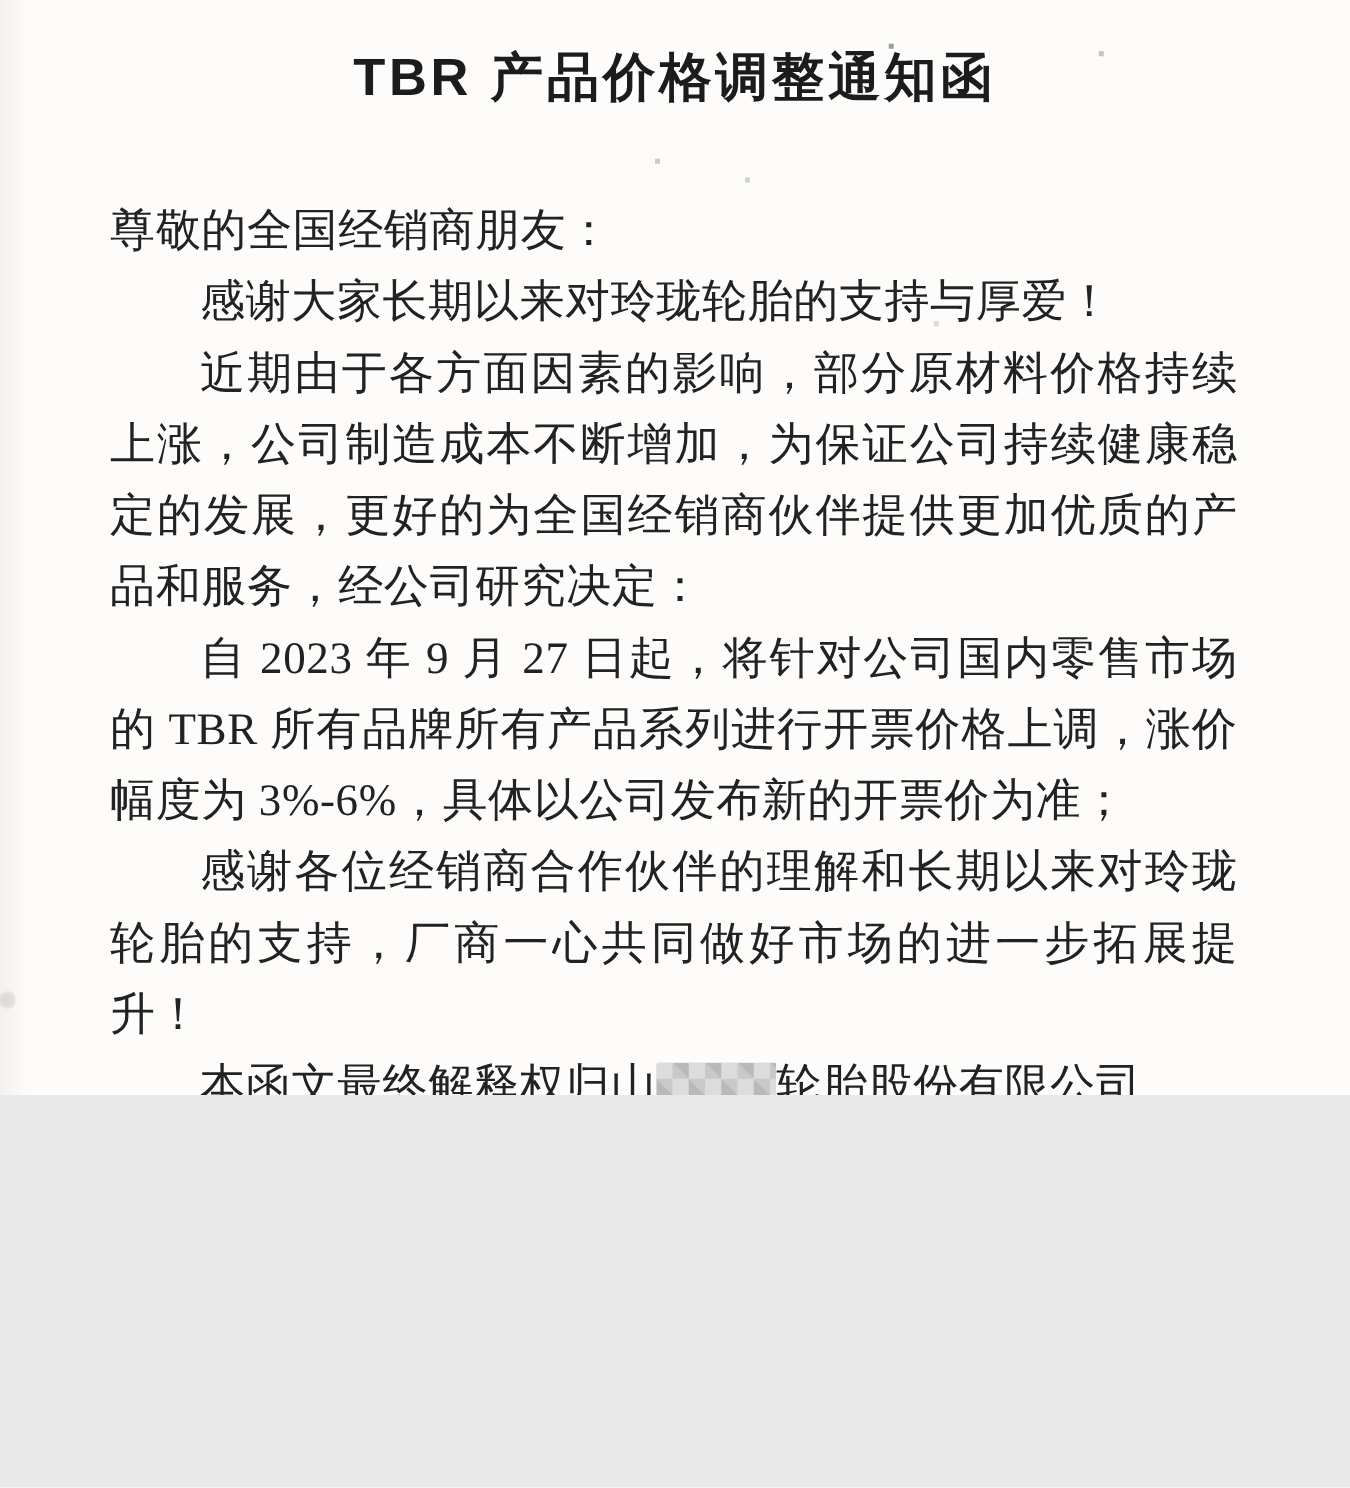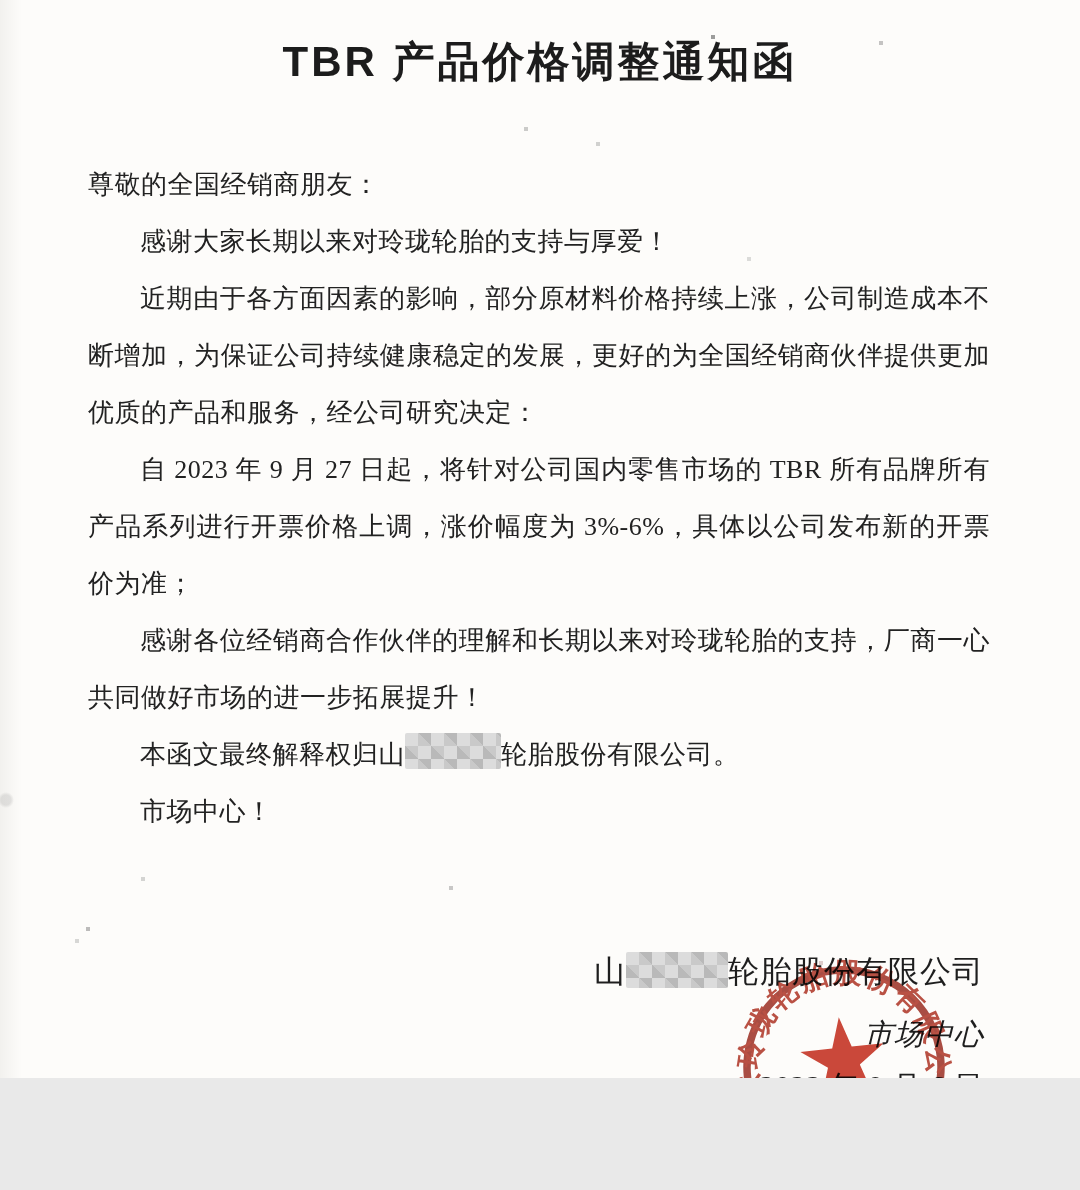--- a/index.html
+++ b/index.html
@@ -3,21 +3,21 @@
 <meta charset="utf-8">
 <style>
   html, body {
     margin: 0;
     padding: 0;
     background: #e9e9e9;
   }
   .page {
     position: relative;
     width: 1080px;
-    height: 1078px;
+    height: 876px;
     margin: 0 auto;
     background:
       radial-gradient(circle at 6px 800px, rgba(120,120,120,.18) 0 5px, transparent 8px),
       linear-gradient(90deg, #f2f1ee 0px, #fdfcfa 22px),
       #fdfcfa;
     overflow: hidden;
     font-family: "Liberation Serif", "DejaVu Serif", serif;
     color: #222;
   }
   
@@ -49,21 +49,21 @@
     font-weight: bold;
     font-size: 42px;
     letter-spacing: 3px;
     color: #1c1c1c;
   }
   .letter-body {
     position: absolute;
     left: 88px;
     right: 90px;
     top: 156px;
-    font-size: 26px;
+    font-size: 36px;
     line-height: 57px;
     letter-spacing: 0.5px;
     text-align: justify;
   }
   .letter-body p {
     margin: 0;
   }
   .indent { text-indent: 2em; }
   .mosaic {
     display: inline-block;

